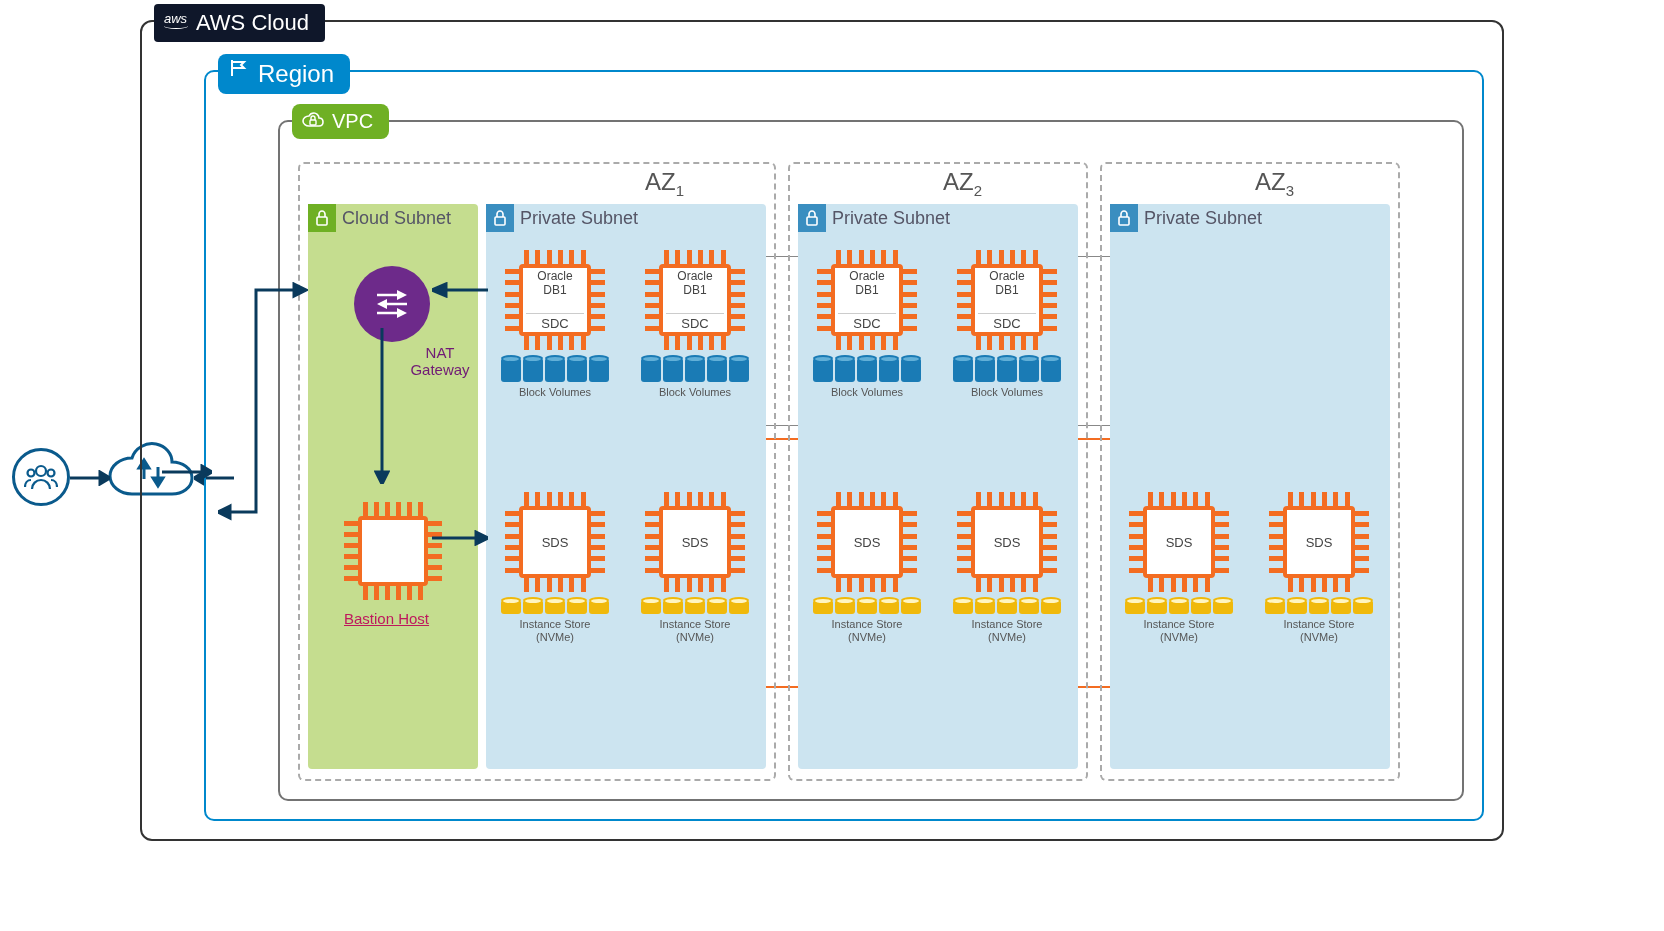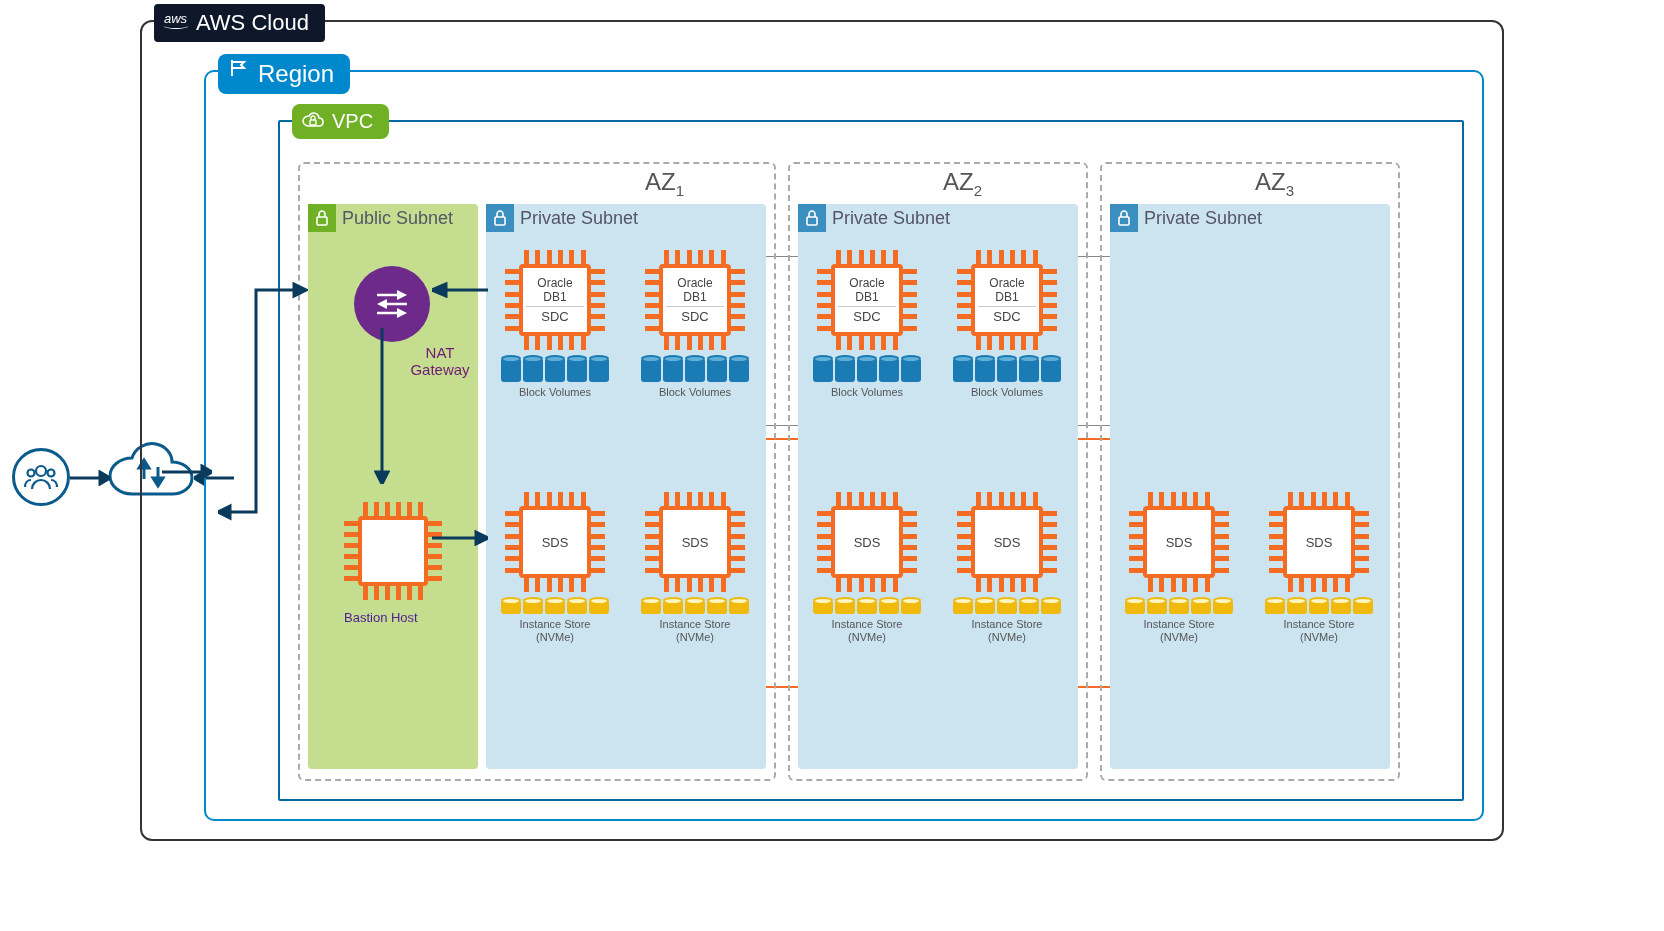--- a/index.html
+++ b/index.html
@@ -9,21 +9,21 @@
 
 .cloud-box { position: absolute; top: 10px; left: 130px; right: 150px; bottom: 80px; border: 2px solid #333; border-radius: 12px; }
 .cloud-label { position: absolute; top: -18px; left: 12px; background: #0f172a; color: #fff; padding: 6px 16px 6px 42px; border-radius: 4px; font-size: 22px; }
 .cloud-label-icon { position: absolute; left: 10px; top: 7px; font-size: 13px; font-style: italic; }
 .cloud-label-icon::after { content: ""; position: absolute; left: 0; bottom: -3px; width: 24px; height: 5px; border-radius: 50%; border-bottom: 1.5px solid #fff; }
 
 .region-box { position: absolute; top: 48px; left: 62px; right: 18px; bottom: 18px; border: 2px solid #0088cc; border-radius: 10px; }
 .region-label { position: absolute; top: -18px; left: 12px; background: #0088cc; color: #fff; padding: 6px 16px 6px 40px; border-radius: 8px; font-size: 24px; }
 .region-label-icon { position: absolute; left: 12px; top: 6px; width: 18px; height: 16px; }
 
-.vpc-box { position: absolute; top: 48px; left: 72px; right: 18px; bottom: 18px; border: 2px solid #0369a1; border-radius: 2px; }
+.vpc-box { position: absolute; top: 48px; left: 72px; right: 18px; bottom: 18px; border: 2px solid #737373; border-radius: 10px; }
 .vpc-label { position: absolute; top: -18px; left: 12px; background: #6fb024; color: #fff; padding: 6px 16px 6px 40px; border-radius: 8px; font-size: 20px; }
 .vpc-label-icon { position: absolute; left: 10px; top: 8px; width: 22px; height: 16px; }
 
 
 .az { position: absolute; border: 2px dashed #aaa; border-radius: 6px; margin-top: 12px; }
 .az1 { top: 28px; left: 18px; width: 478px; bottom: 18px; }
 .az2 { top: 28px; left: 508px; width: 300px; bottom: 18px; }
 .az3 { top: 28px; left: 820px; width: 300px; bottom: 18px; }
 .az-label { position: absolute; top: 4px; right: 90px; font-size: 24px; color: #555; }
 .az-label sub { font-size: 15px; }
@@ -40,34 +40,34 @@
 .private1 { left: 186px; right: 8px; }
 .private2 { left: 8px; right: 8px; }
 .private3 { left: 8px; right: 8px; }
 
 
 .nat-gw { position: absolute; top: 62px; left: 46px; width: 76px; height: 76px; background: #6d2a8a; border-radius: 50%; display: flex; align-items: center; justify-content: center; }
 .nat-label { position: absolute; top: 140px; left: 94px; font-size: 15px; color: #701a75; text-align: center; }
 
 
 .bastion { position: absolute; top: 300px; left: 38px; width: 94px; height: 94px; }
-.bastion-label { position: absolute; top: 406px; left: 36px; font-size: 13px; color: #4c1d95; }
+.bastion-label { position: absolute; top: 406px; left: 36px; font-size: 15px; color: #be185d; text-decoration: underline; }
 
 
 .chip { position: relative; display: inline-block; }
 .chip-body { position: absolute; inset: 12px; background: #fff; border: 4px solid #f36c21; border-radius: 4px; display: flex; flex-direction: column; align-items: center; justify-content: center; font-size: 14px; color: #444; }
 .chip-pins-h, .chip-pins-v { position: absolute; display: flex; justify-content: space-around; }
 .chip-pins-h { left: 14px; right: 14px; height: 14px; }
 .chip-pins-h.top { top: -2px; } .chip-pins-h.bot { bottom: -2px; }
 .chip-pins-h span { width: 5px; background: #f36c21; }
 .chip-pins-v { top: 14px; bottom: 14px; width: 14px; flex-direction: column; }
 .chip-pins-v.lft { left: -2px; } .chip-pins-v.rgt { right: -2px; }
 .chip-pins-v span { height: 5px; background: #f36c21; }
 
-.chip-title { font-size: 12px; border-bottom: 1px solid #ccc; width: 90%; text-align: center; padding-bottom: 2px; margin-bottom: 2px; }
+.chip-title { font-size: 12px; border-bottom: 1px solid #ccc; width: 90%; text-align: center; padding-bottom: 16px; margin-bottom: 2px; }
 
 
 .node-group { position: absolute; width: 126px; text-align: center; }
 .node-chip { width: 96px; height: 96px; margin: 0 auto; }
 .node-chip .chip-body { font-size: 13px; }
 .storage-row { display: flex; justify-content: center; gap: 2px; margin-top: 6px; }
 .storage-label { font-size: 11px; color: #555; margin-top: 4px; line-height: 1.2; }
 
 .disk-blue { width: 20px; height: 24px; background: #1a7bb5; border-radius: 3px; position: relative; }
 .disk-blue::before { content:""; position:absolute; top:-3px; left:0; right:0; height:6px; background:#1a7bb5; border-radius:50%; }
@@ -170,21 +170,21 @@
         <div class="az az1">
           <div class="az-label"><span>AZ</span><sub>1</sub></div>
 
           <div class="public-subnet">
             <div class="subnet-badge">
               <svg class="lock-svg" viewBox="0 0 14 16">
                   <rect x="2" y="7" width="10" height="8" rx="1" fill="none" stroke="#fff" stroke-width="1.6"></rect>
                   <path d="M4 7V4c0-1.5 1.3-3 3-3s3 1.5 3 3v3" fill="none" stroke="#fff" stroke-width="1.6"></path>
                 </svg>
             </div>
-            <div class="subnet-name">Public Subnet</div>
+            <div class="subnet-name">Cloud Subnet</div>
 
             <div class="nat-gw">
               <svg width="46" height="46" viewBox="0 0 46 46">
                   <g stroke="#fff" stroke-width="2.5" fill="none">
                     <path d="M8 14h20"></path>
                     <path d="M8 32h20"></path>
                     <path d="M12 23h26"></path>
                   </g>
                   <g fill="#fff">
                     <polygon points="28,9 38,14 28,19"></polygon>

